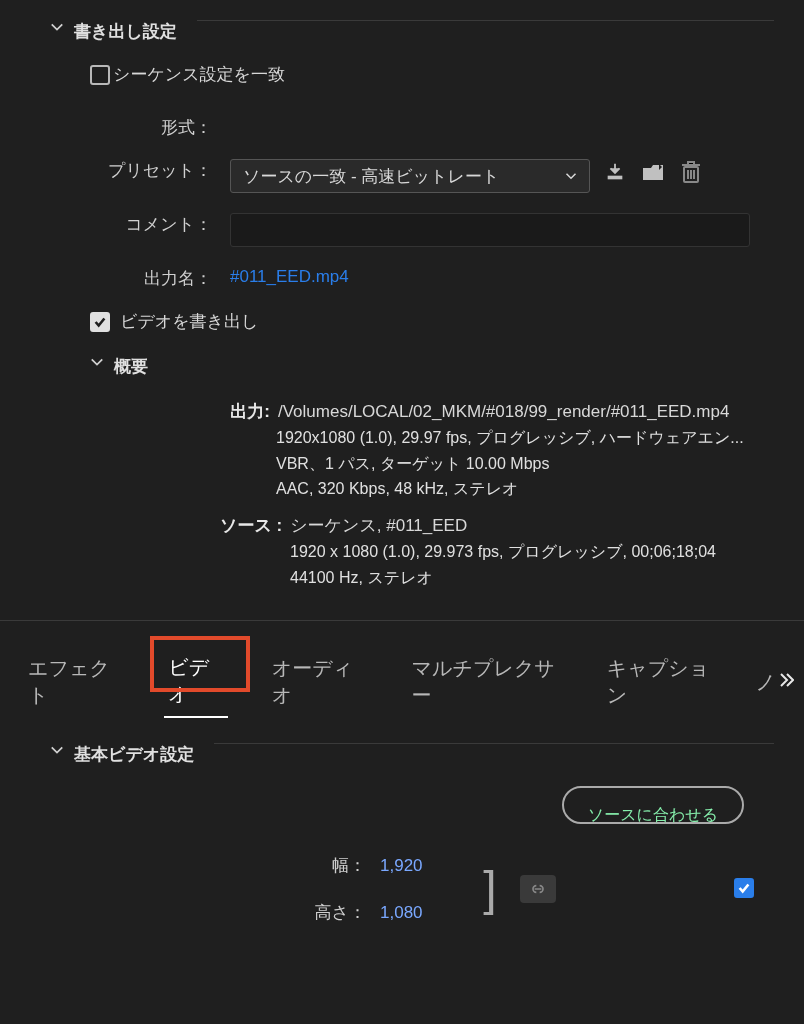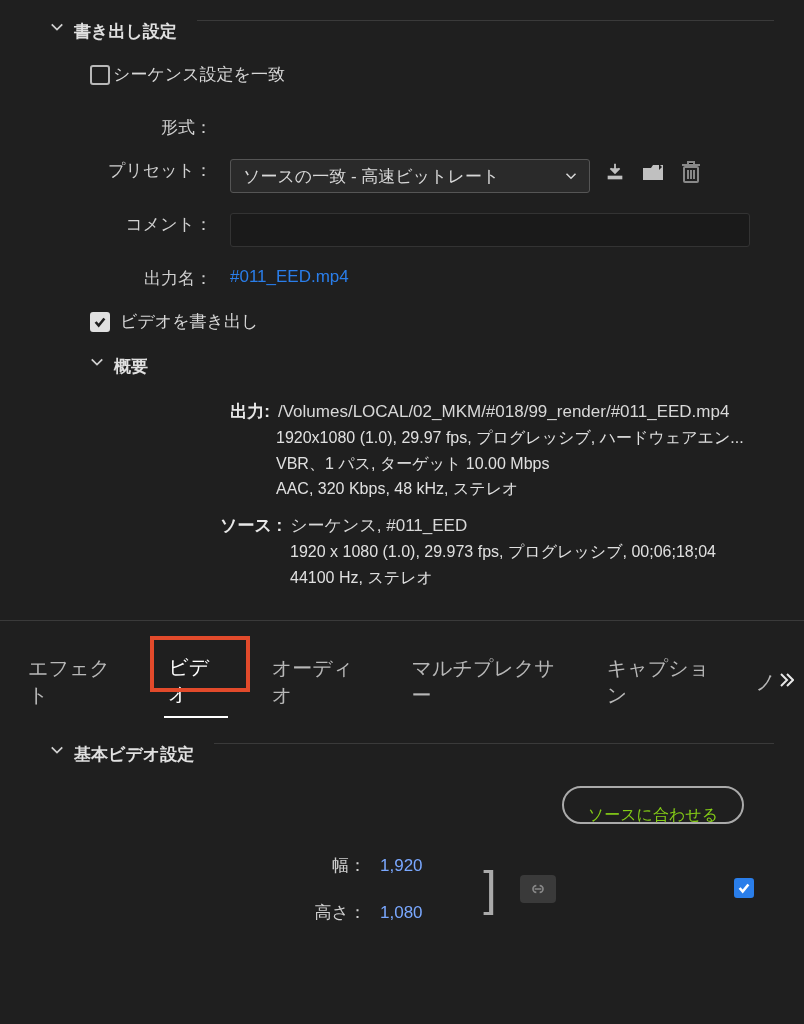--- a/index.html
+++ b/index.html
@@ -172,21 +172,21 @@
     cursor: pointer;
   }
   .lower-panel {
     padding: 25px 30px 0 50px;
   }
   .pill-btn {
     height: 36px;
     padding: 17px 24px;
     border: 2px solid #aaa;
     border-radius: 20px;
-    color: #84cc16;
+    color: #86efac;
     background: transparent;
     cursor: pointer;
     font-size: 16px;
   }
   .match-row { display: flex; justify-content: flex-end; padding-right: 30px; margin-bottom: 30px;}
   .dim-grid {
     display: grid;
     grid-template-columns: 330px 80px 60px 60px 1fr 40px;
     align-items: center;
     row-gap: 24px;

